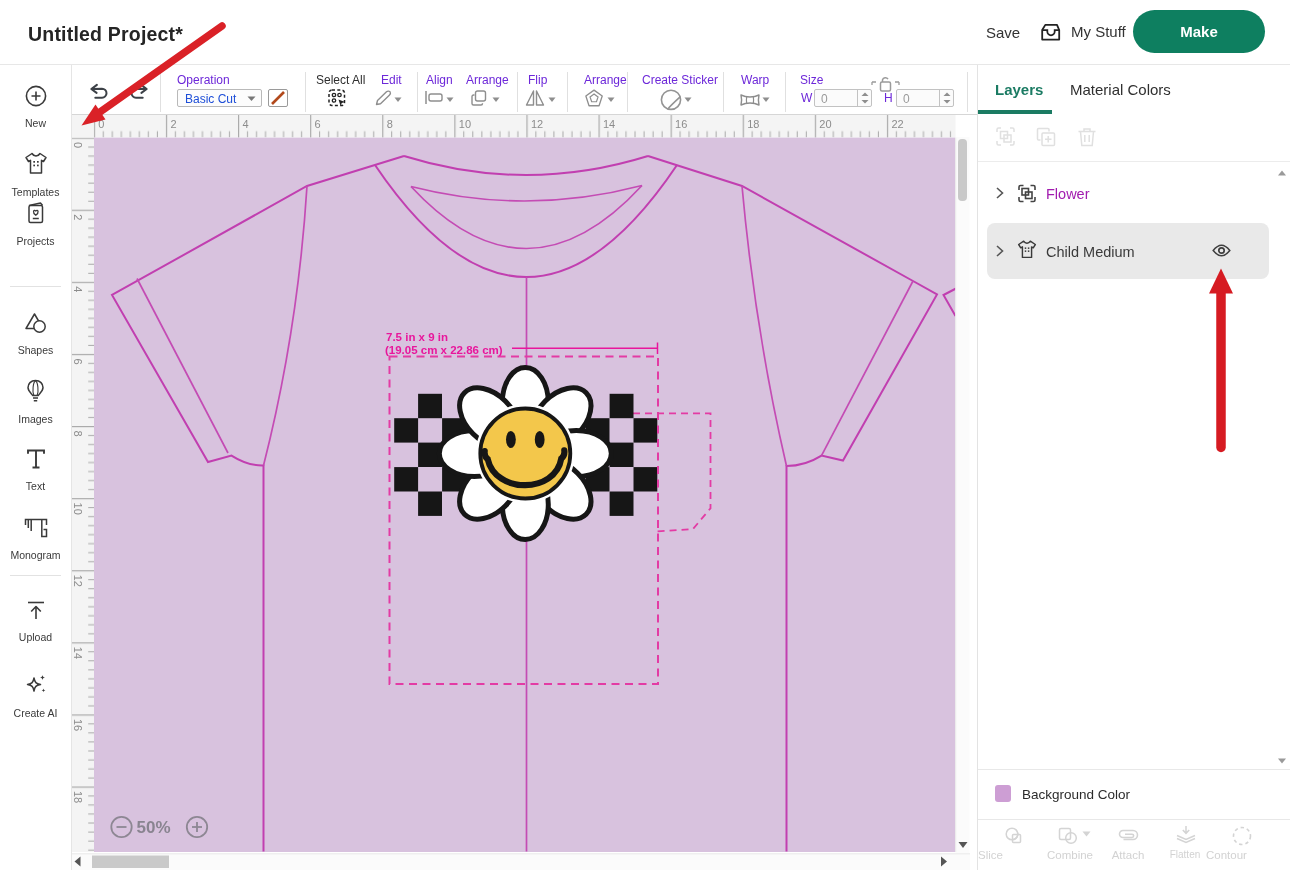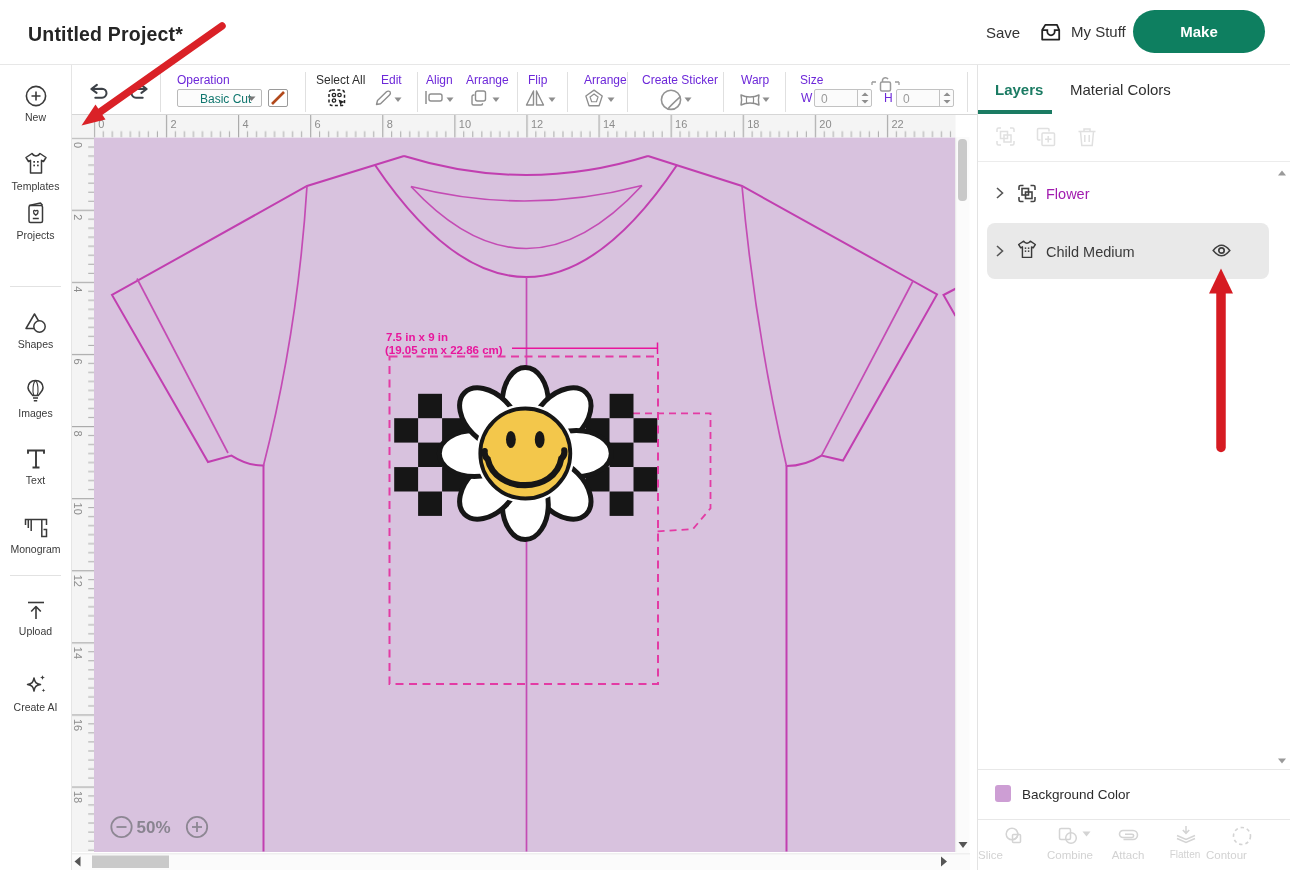--- a/index.html
+++ b/index.html
@@ -17,21 +17,21 @@
   #mystuff { position:absolute; left:1040px; top:22px; font-size:15px; color:#333; }
   #mystuff svg { vertical-align:-5px; margin-right:8px; }
   #makebtn { position:absolute; left:1133px; top:10px; width:132px; height:43px;
     background:#0e7f60; border-radius:22px; color:#fff; font-size:15px; font-weight:700;
     text-align:center; line-height:43px; }
 
   
   #sidebar { position:absolute; left:0; top:65px; width:72px; height:805px; background:#fff;
     border-right:1px solid #e5e5e5; z-index:4; }
   .sideitem { position:absolute; left:0; width:71px; text-align:center; color:#3a3a3a; }
-  .sideitem .lbl { font-size:10.5px; color:#3a3a3a; margin-top:0; }
+  .sideitem .lbl { font-size:10.5px; color:#3a3a3a; margin-top:6px; }
   .sidediv { position:absolute; left:10px; width:51px; border-top:1px solid #e2e2e2; }
 
   
   #toolbar { position:absolute; left:72px; top:65px; width:905px; height:50px; background:#fff;
     border-bottom:1px solid #d6d6d6; }
   .tsep { position:absolute; top:7px; height:40px; border-left:1px solid #e0e0e0; }
   .tlabel { position:absolute; top:5px; font-size:12px; color:#6d28d9; white-space:nowrap; }
   .tlabeld { position:absolute; top:5px; font-size:12px; color:#2e2e2e; white-space:nowrap; }
 
   
@@ -145,21 +145,21 @@
 
     <svg class="abs" style="left:86px;top:82px;margin-left:-72px;margin-top:-65px;" width="24" height="20" viewBox="0 0 24 20">
         <path d="M5.6 7 L16 6.7 A4.5 4.5 0 0 1 16 15.7 L9.3 15.7 M10.9 2.9 L5.3 7 L10.6 10.9" fill="none" stroke="#3c4147" stroke-width="2" stroke-linecap="round" stroke-linejoin="round"></path>
       </svg>
     <svg class="abs" style="left:128px;top:82px;margin-left:-72px;margin-top:-65px;" width="24" height="20" viewBox="0 0 24 20">
         <path d="M18.4 7 L8 6.7 A4.5 4.5 0 0 0 8 15.7 L14.7 15.7 M13.1 2.9 L18.7 7 L13.4 10.9" fill="none" stroke="#3c4147" stroke-width="2" stroke-linecap="round" stroke-linejoin="round"></path>
       </svg>
     <div class="tsep" style="left:88px;"></div>
     <div class="tlabel" style="left:105px;top:8px;">Operation</div>
     <div class="abs" style="left:105px;top:24px;width:85px;height:18px;border:1px solid #b9b9b9;border-radius:2px;background:#fcfcfc;">
-      <span style="position:absolute;left:22px;top:2px;font-size:12px;color:#0f766e;">Basic Cut</span>
+      <span style="position:absolute;left:7px;top:2px;font-size:12px;color:#1d4ed8;">Basic Cut</span>
       <svg class="abs" style="right:5px;top:6px;" width="9" height="6" viewBox="0 0 9 6">
           <path d="M0.5 0.5 L4.5 5 L8.5 0.5 Z" fill="#777"></path>
         </svg>
     </div>
     <div class="abs" style="left:195.5px;top:24px;width:20px;height:18px;border:1px solid #9a9a9a;border-radius:2px;background:#fff;">
       <svg class="abs" style="left:1px;top:1px;" width="16" height="14" viewBox="0 0 16 14">
           <path d="M2 13 L14 1" stroke="#b2491c" stroke-width="2.6"></path>
         </svg>
     </div>
     <div class="tsep" style="left:233px;"></div>

